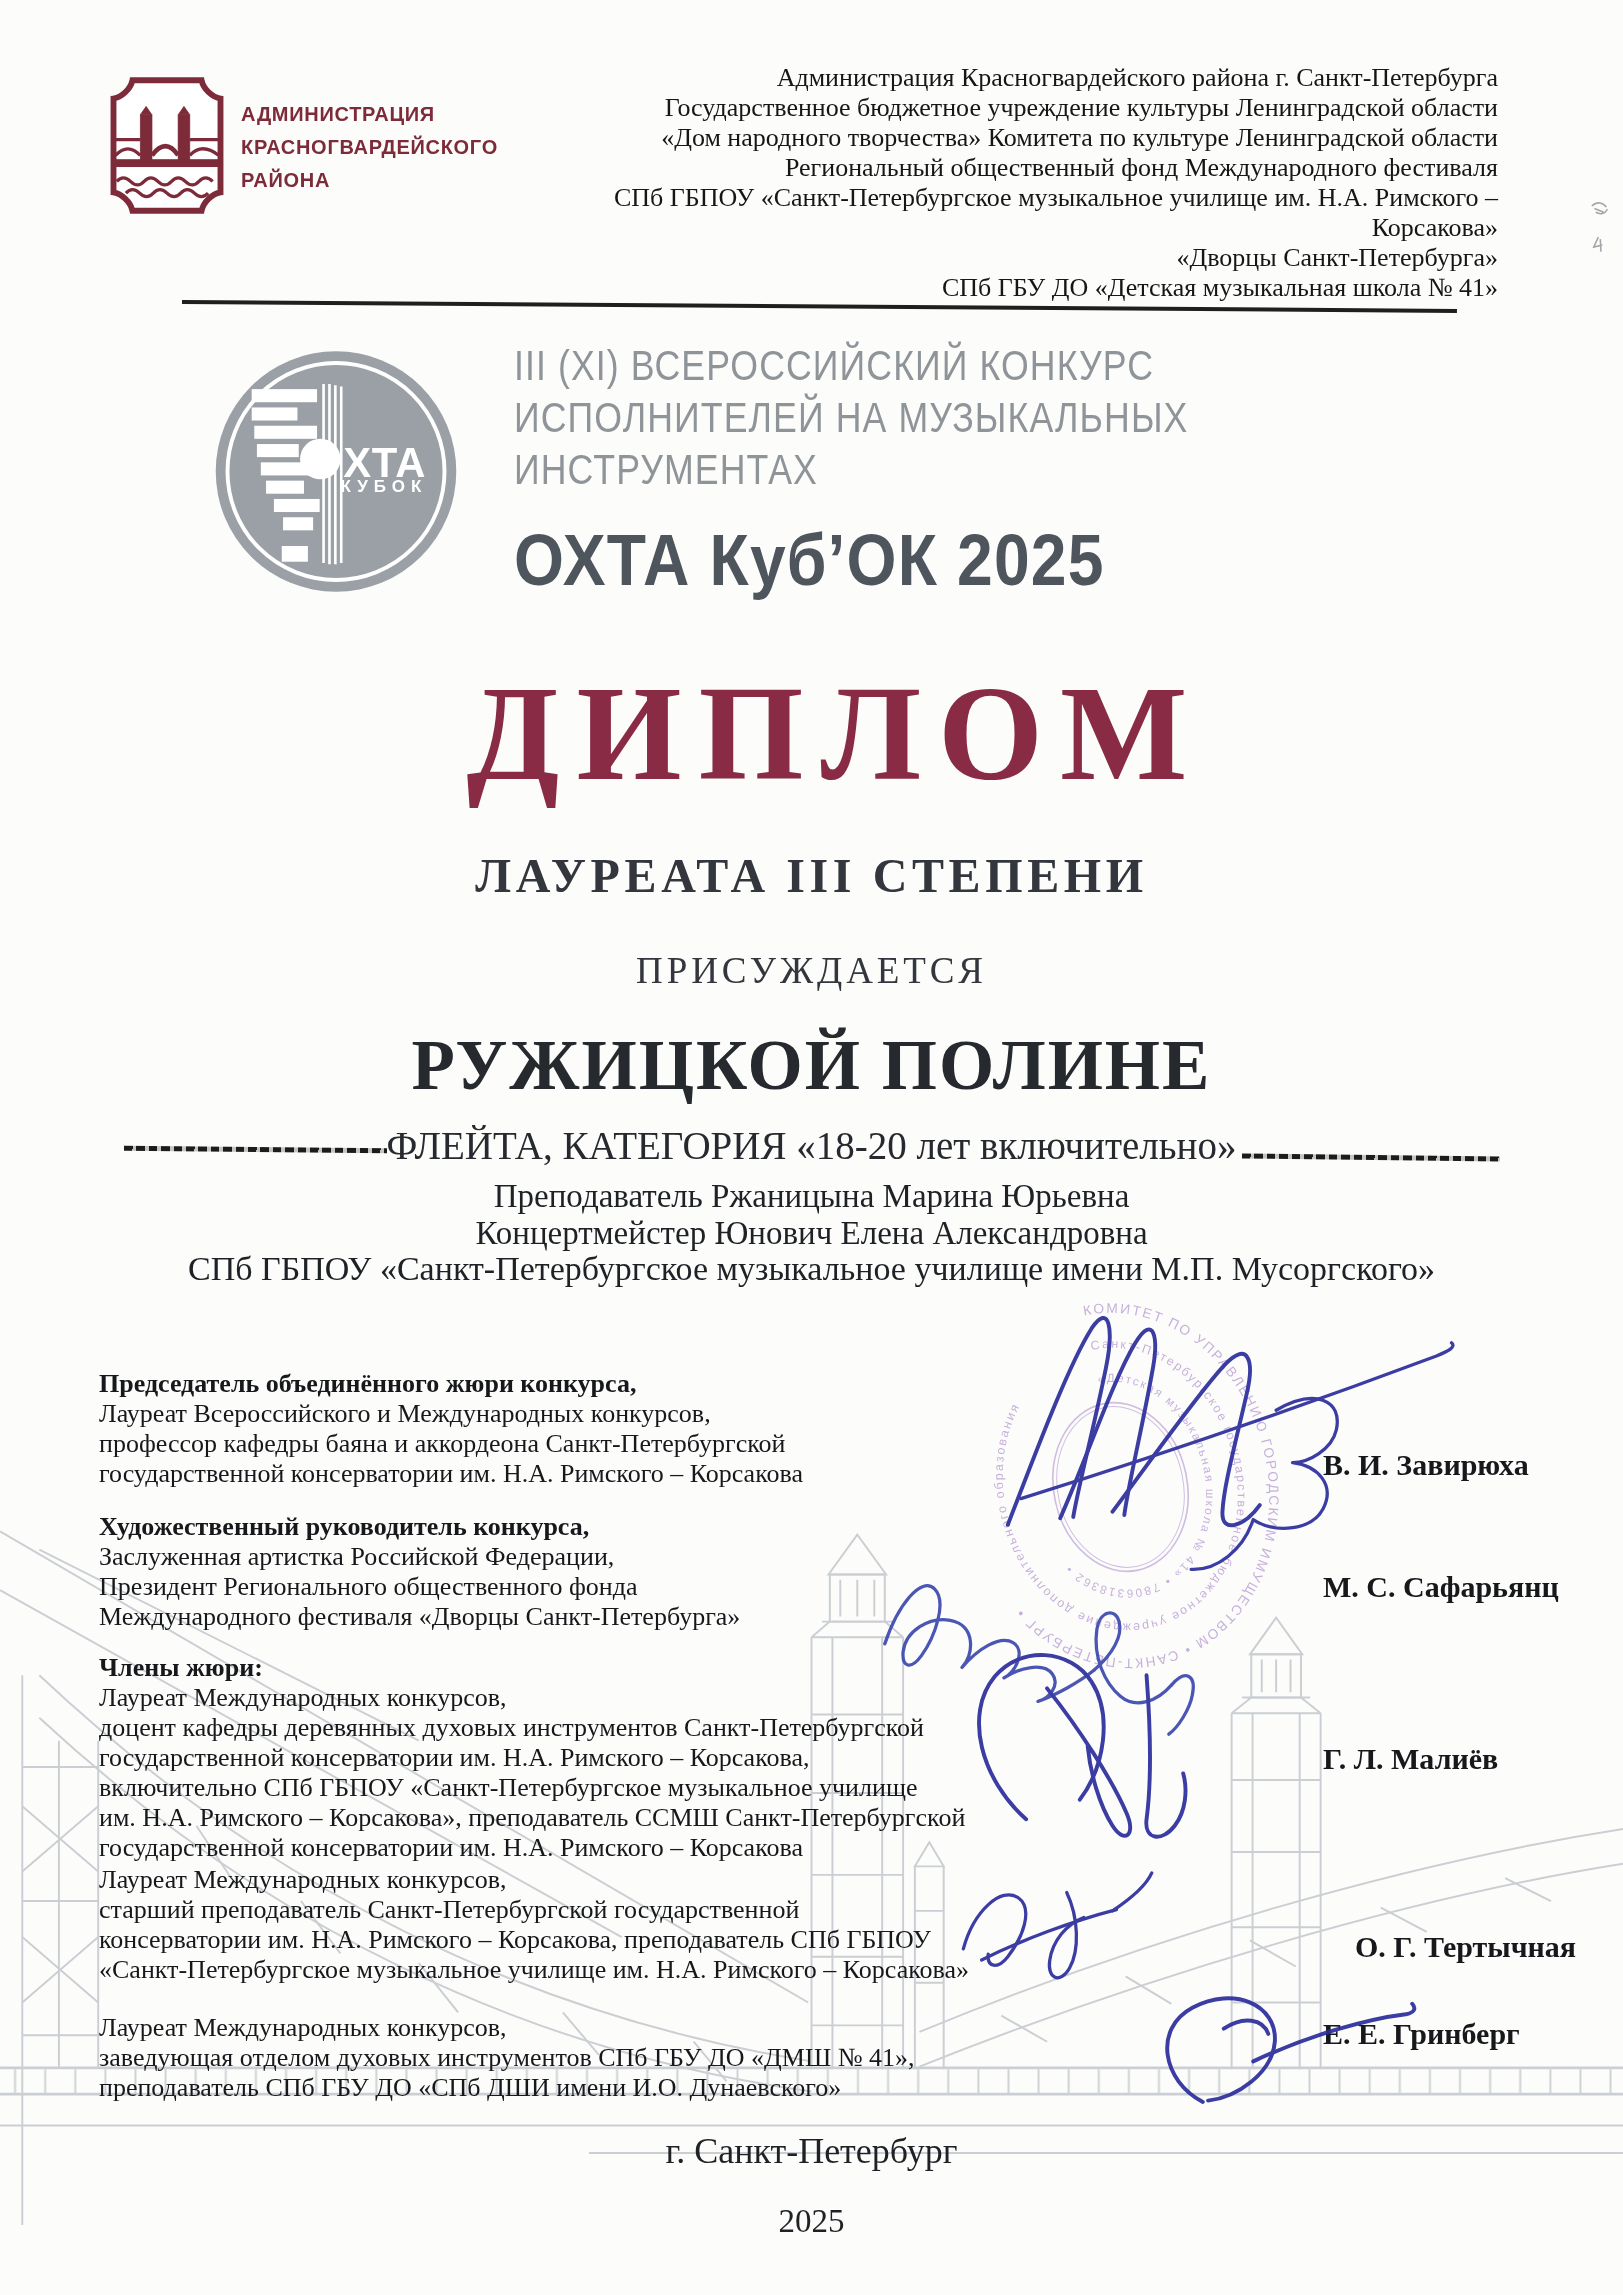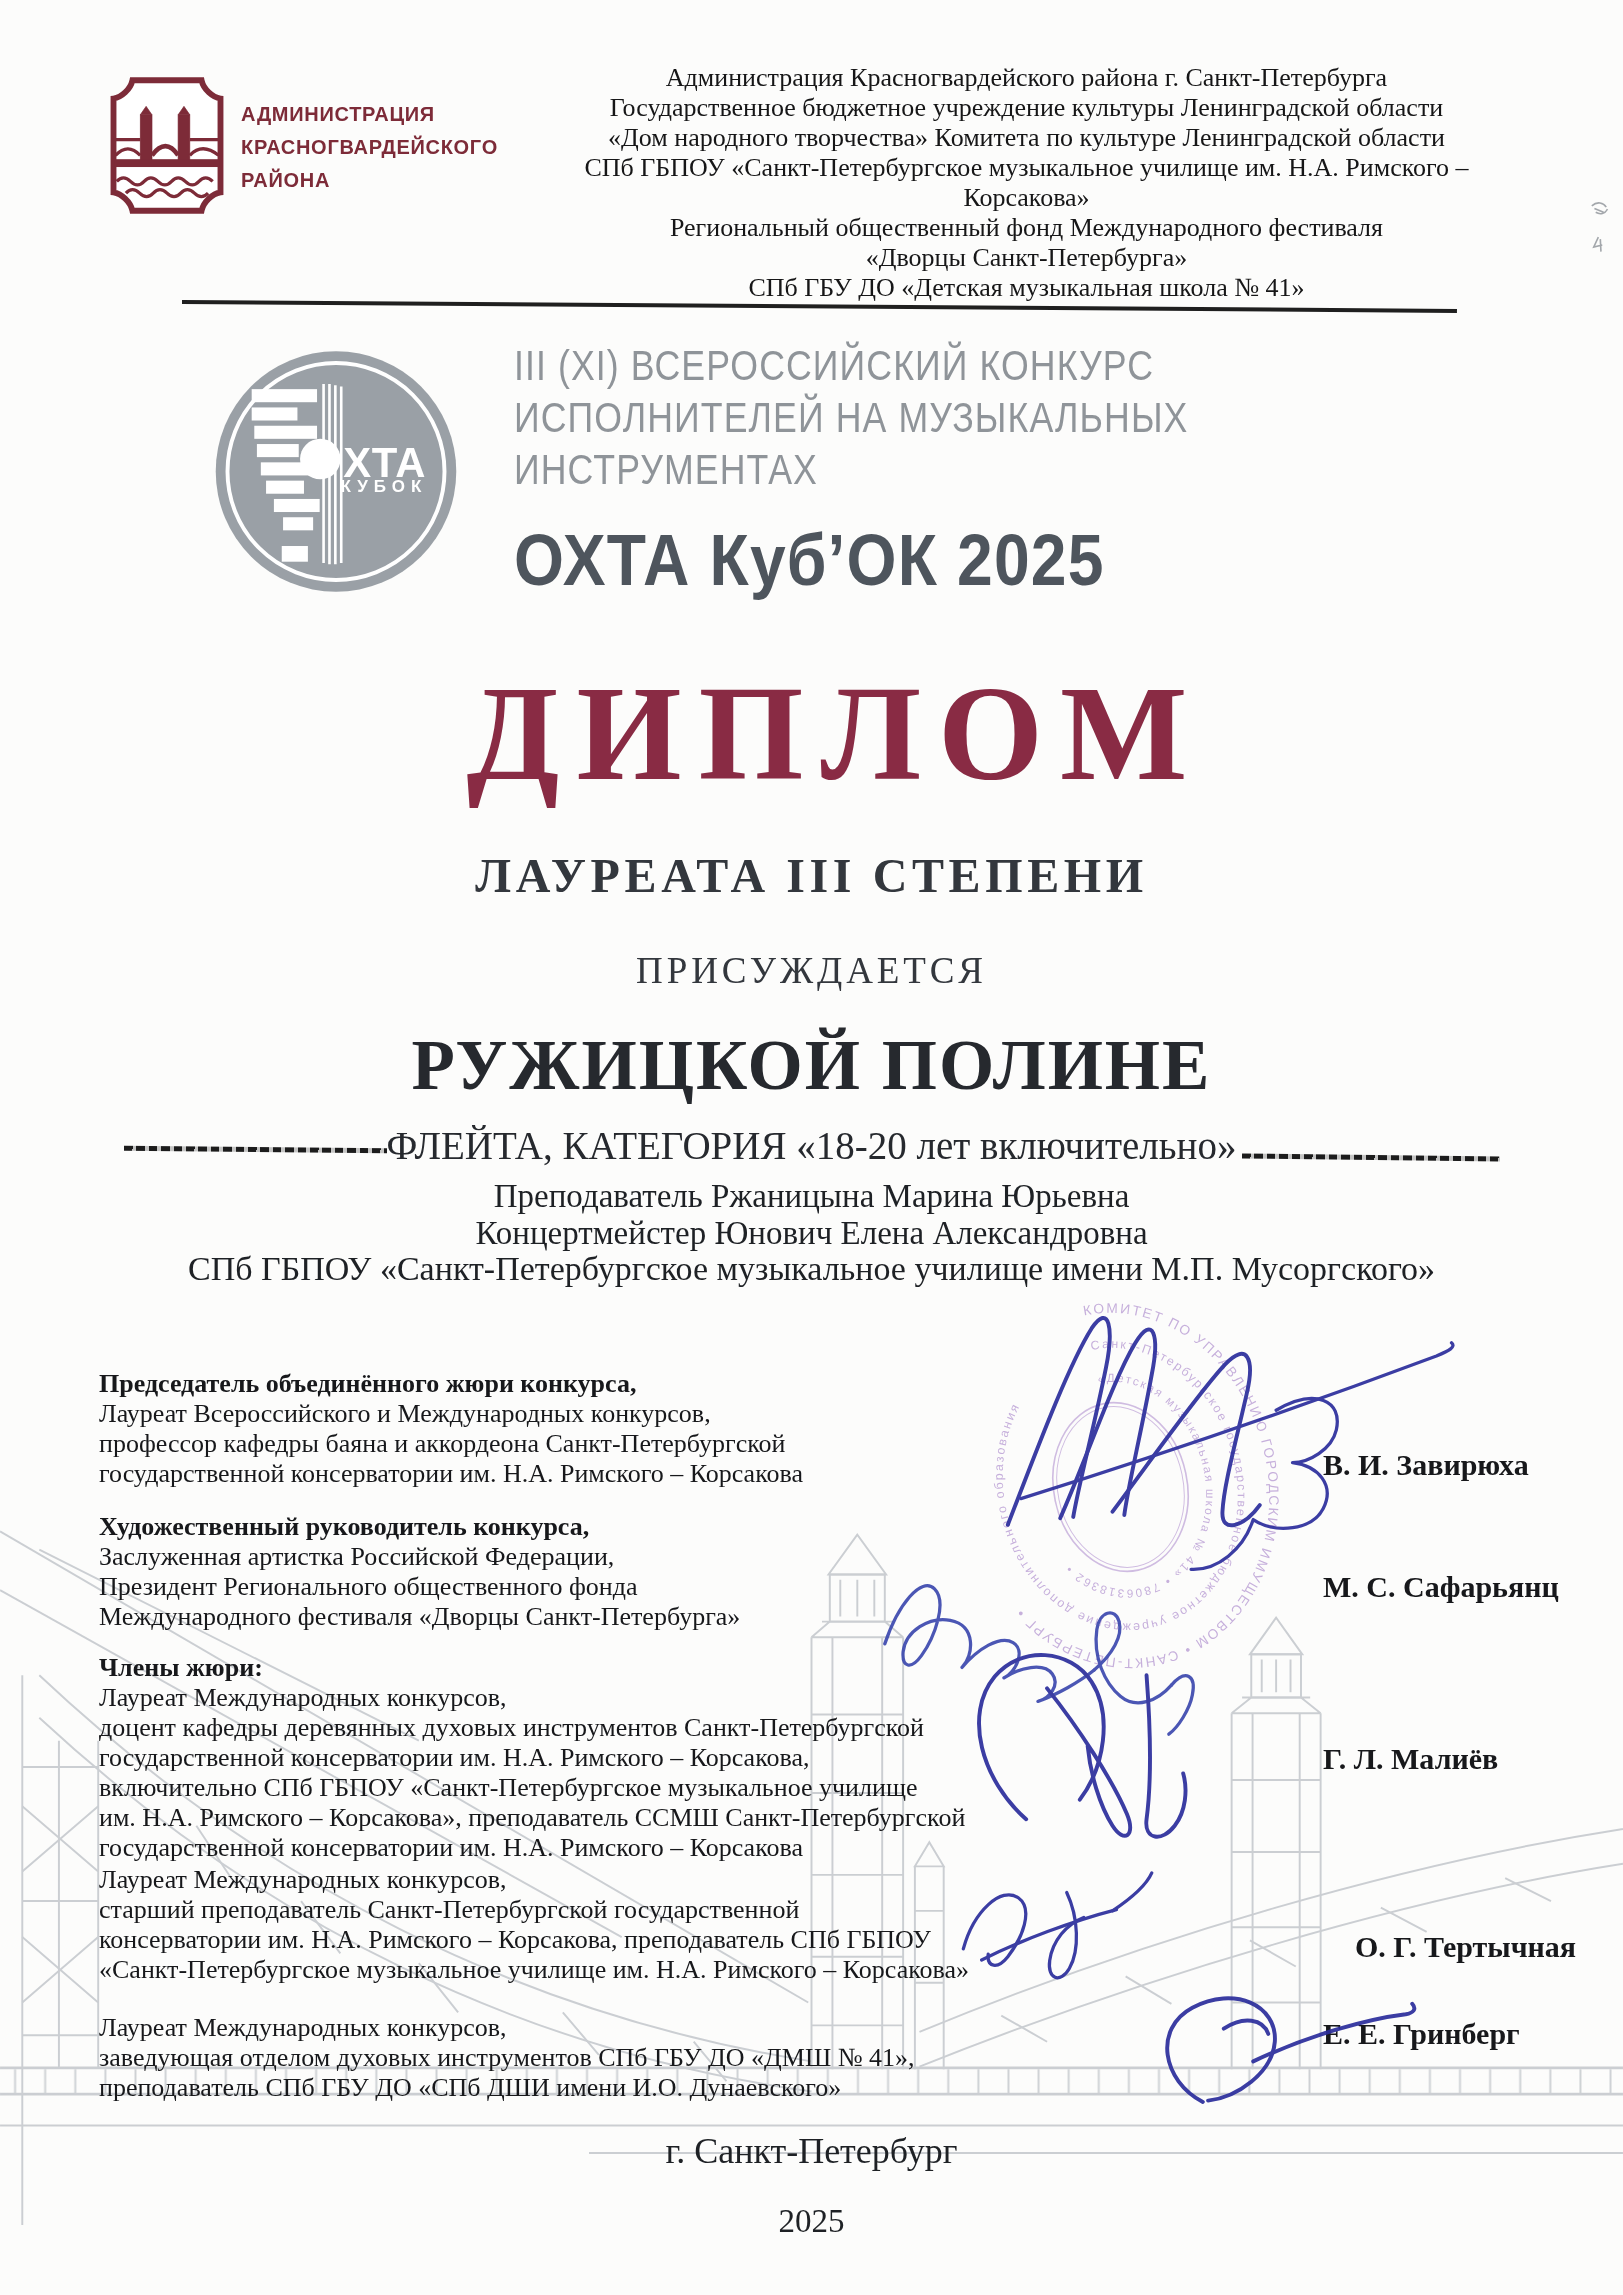--- a/index.html
+++ b/index.html
@@ -6,21 +6,21 @@
   .page{
     position:relative; width:1623px; height:2295px;
     background:#fcfcfb; overflow:hidden;
     font-family:"Liberation Serif","DejaVu Serif",serif;
     color:#1b1d20;
   }
   .abs{position:absolute;}
   .centered{left:0;width:1623px;text-align:center;}
   
   .org-lines{
-    left:555px; top:63px; width:943px; text-align:center;
+    left:555px; top:63px; width:943px; text-align:right;
     font-size:26px; line-height:30px; color:#161617; z-index:3;
   }
   .admin-text{
     left:241px; top:98px; width:281px;
     font-family:"Liberation Sans","DejaVu Sans",sans-serif;
     font-weight:bold; font-size:20px; line-height:33px;
     letter-spacing:0.7px; color:#7d2b38; z-index:3;
   }
   .top-rule{
     left:182px; top:300px; width:1275px; height:3.9px;
@@ -165,22 +165,22 @@
   <div class="abs admin-text">
     <div>АДМИНИСТРАЦИЯ</div>
     <div>КРАСНОГВАРДЕЙСКОГО</div>
     <div>РАЙОНА</div>
   </div>
 
   <div class="abs org-lines">
     <div>Администрация Красногвардейского района г. Санкт-Петербурга</div>
     <div>Государственное бюджетное учреждение культуры Ленинградской области</div>
     <div>«Дом народного творчества» Комитета по культуре Ленинградской области</div>
+    <div>Региональный общественный фонд Международного фестиваля</div>
     <div>СПб ГБПОУ «Санкт-Петербургское музыкальное училище им. Н.А. Римского – Корсакова»</div>
-    <div>Региональный общественный фонд Международного фестиваля</div>
     <div>«Дворцы Санкт-Петербурга»</div>
     <div>СПб ГБУ ДО «Детская музыкальная школа № 41»</div>
   </div>
 
   <div class="abs top-rule"></div>
 
   <svg class="abs oxta-logo" width="250" height="251" viewBox="0 0 382 384">
     <circle cx="191" cy="192" r="184" fill="#9aa0a6"></circle>
     <circle cx="191" cy="192" r="166" fill="none" stroke="#ffffff" stroke-width="6"></circle>
     <g fill="#ffffff">

